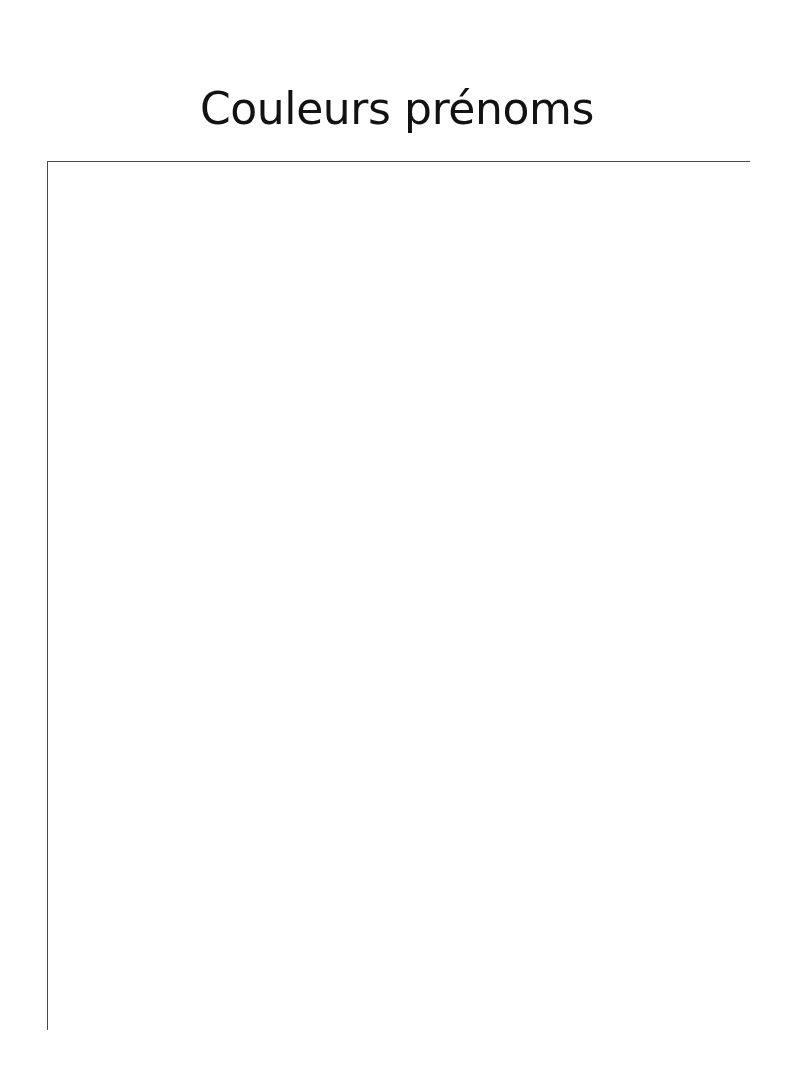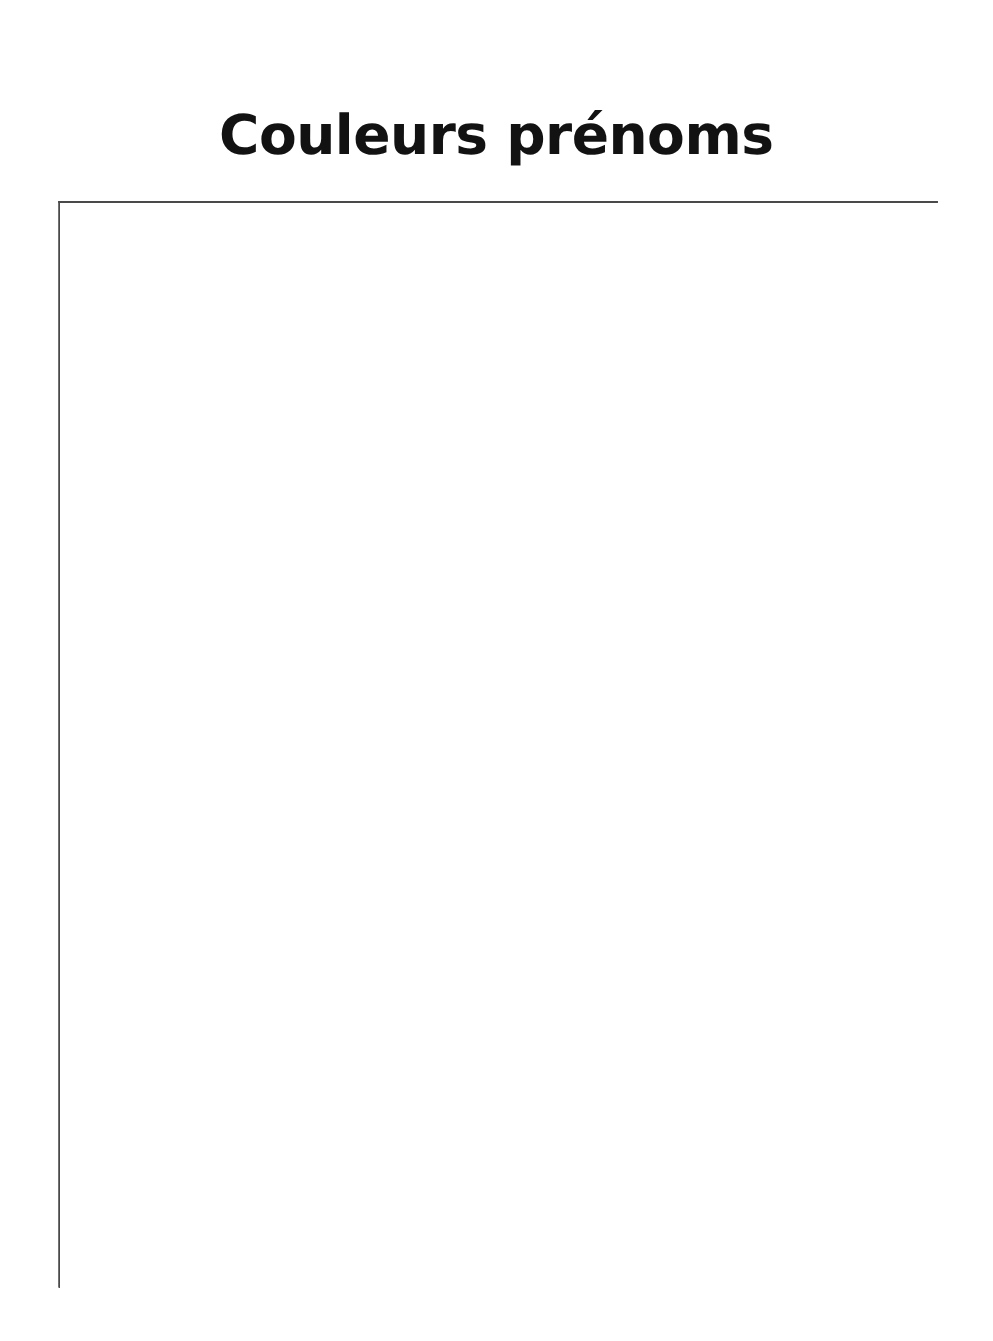--- a/index.html
+++ b/index.html
@@ -3,21 +3,21 @@
 <meta charset="utf-8">
 <title>Couleurs prenoms</title>
 <style>
   html,body{margin:0;padding:0;}
   body{width:794px;height:1073px;background:#ffffff;
        font-family:"Liberation Sans",sans-serif;
        -webkit-font-smoothing:antialiased;}
   .page{position:relative;width:794px;height:1073px;overflow:hidden;background:#fff;}
 
   .title{position:absolute;left:0;top:85px;width:794px;text-align:center;
-         font-family:"DejaVu Sans",sans-serif;font-weight:700;font-size:44px;
+         font-family:"DejaVu Sans",sans-serif;font-weight:400;font-size:44px;
          line-height:48px;color:#121212;letter-spacing:-0.4px;}
 
   
   .grid{position:absolute;left:47px;top:161px;width:703px;height:869px;}
   .gline{position:absolute;background:#4a4a4a;}
   .gh{left:0;width:703px;height:1.4px;}
   .gv{top:0;width:1.4px;height:869px;}
 </style>
 </head>
 <body>

